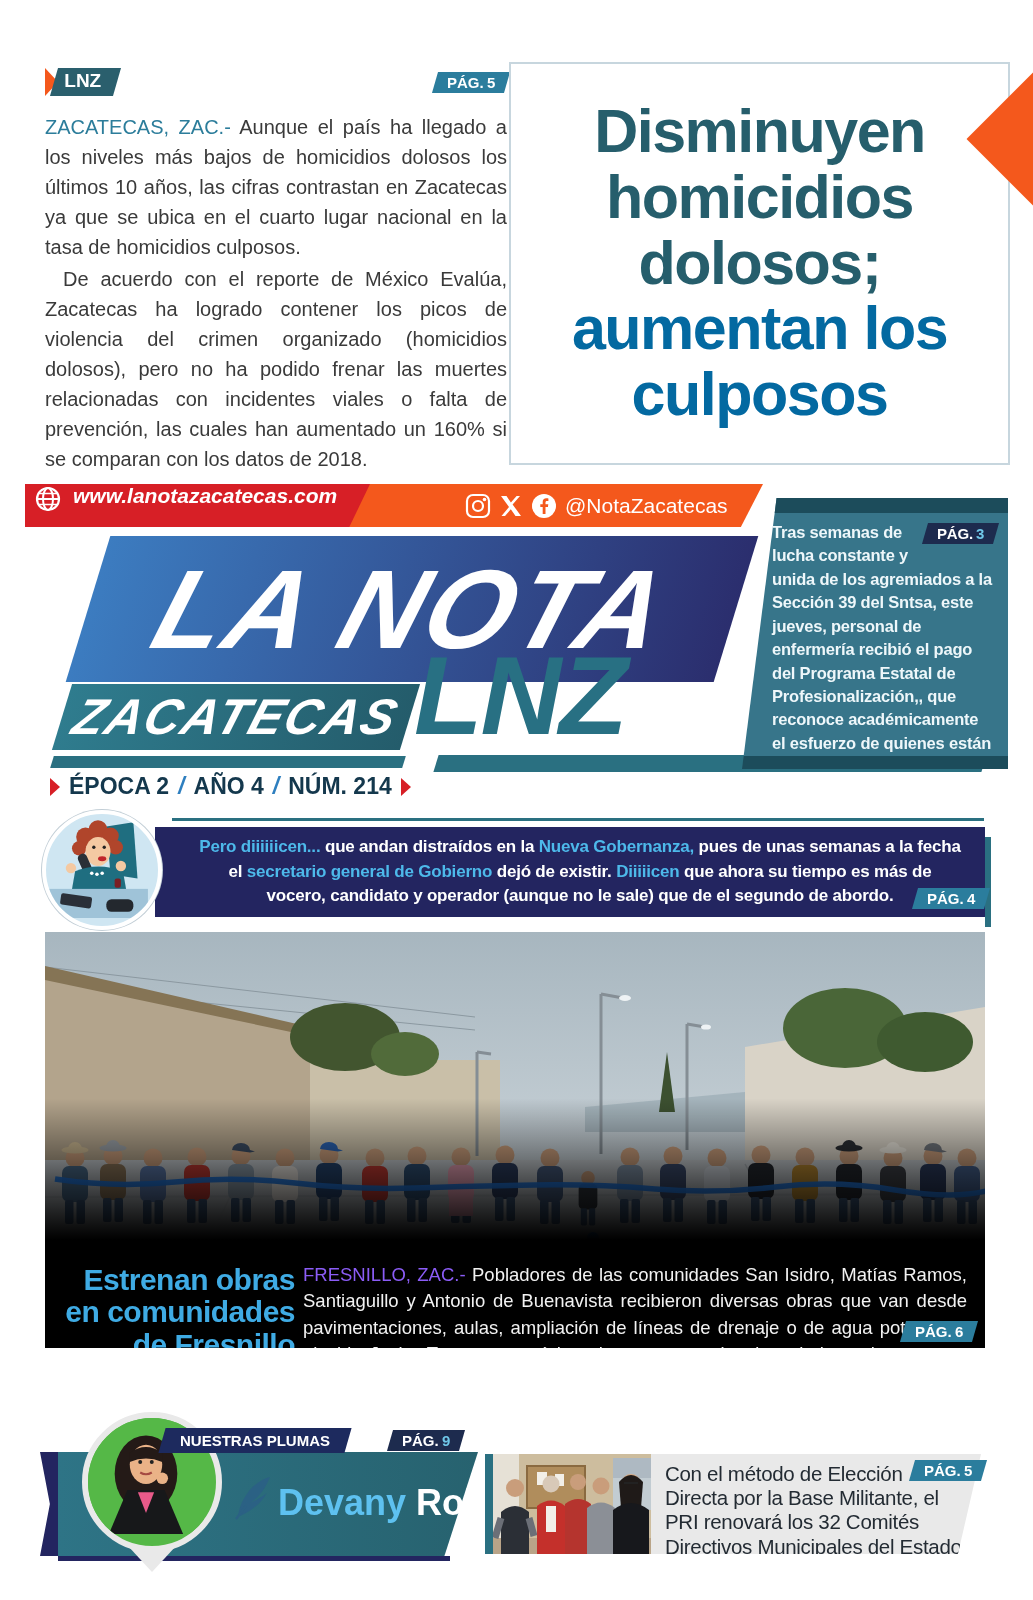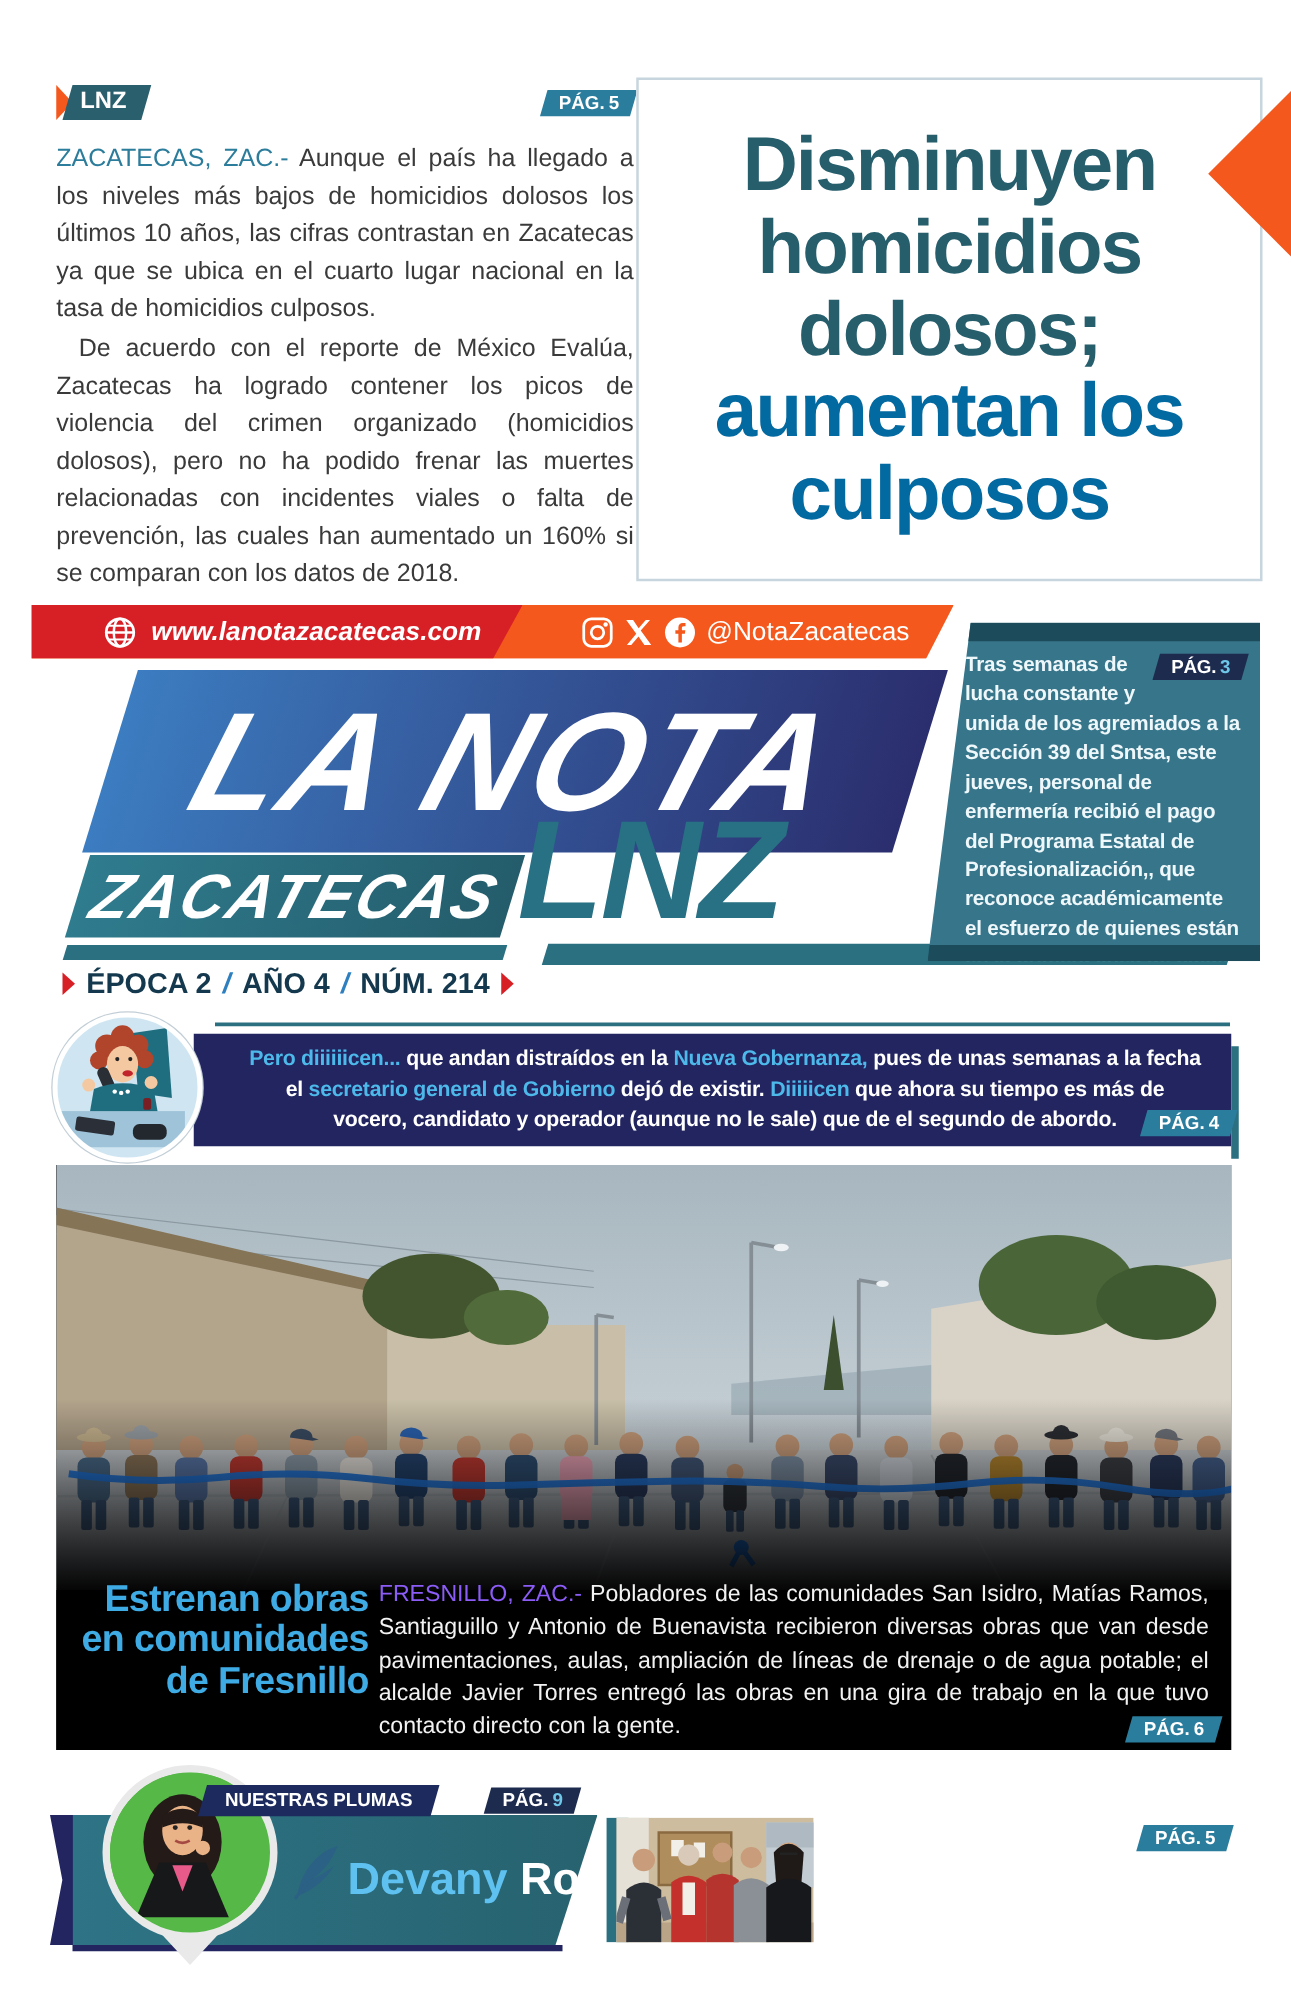--- a/index.html
+++ b/index.html
@@ -34,21 +34,21 @@
   .headline{font-weight:bold;font-size:61px;line-height:1.08;letter-spacing:-1.5px;}
   .hl-teal{color:#265e6c;}
   .hl-navy{color:#0369a1;}
   .orange-diamond{position:absolute;left:986px;top:92px;width:94px;height:94px;background:#f4581c;
                   transform:rotate(45deg);}
 
   
   .social-bar{position:absolute;left:25px;top:484px;width:738px;height:43px;background:#f4581c;
               clip-path:polygon(0 0,100% 0,97% 100%,0 100%);display:flex;align-items:center;}
   .social-red{position:absolute;left:0;top:0;bottom:0;width:345px;background:#d71f26;
-              clip-path:polygon(0 0,100% 0,94% 100%,0 100%);display:flex;align-items:center;padding-left:48px;}
+              clip-path:polygon(0 0,100% 0,94% 100%,0 100%);display:flex;}
   .web-url{color:#fff;font-weight:bold;font-style:italic;font-size:21px;margin-left:10px;}
   .social-icons{position:absolute;left:440px;display:flex;align-items:center;gap:8px;}
   .handle{color:#fff;font-size:21px;}
 
   
   .lanota{position:absolute;left:88px;top:536px;width:648px;height:146px;
           background:linear-gradient(90deg,#3c7cc0,#2b2e6e);transform:skewX(-17deg);
           display:flex;align-items:center;justify-content:center;}
   .lanota span{display:inline-block;color:#fff;font-weight:bold;font-style:italic;
                font-size:112px;letter-spacing:3px;white-space:nowrap;}
@@ -83,21 +83,21 @@
               display:flex;align-items:center;}
   .gossip-accent{position:absolute;right:-6px;top:10px;width:6px;height:90px;background:#2a7081;}
   .gossip-text{padding:4px 24px 4px 44px;color:#fff;font-weight:bold;font-size:17px;
                line-height:1.45;text-align:center;letter-spacing:-0.2px;}
   .gossip-hl{color:#4db9ea;}
   .gossip-pag{position:absolute;left:915px;top:888px;}
   .cartoon{position:absolute;left:42px;top:810px;width:112px;height:112px;border-radius:50%;
            background:#cfe6f2;border:4px solid #fff;box-shadow:0 0 0 1px #c2ced6;overflow:hidden;}
 
   
-  .photo{position:absolute;left:45px;top:932px;width:940px;height:468px;background:#000;overflow:hidden;}
+  .photo{position:absolute;left:45px;top:932px;width:940px;height:416px;background:#000;overflow:hidden;}
   .photo svg.scene{position:absolute;left:0;top:0;}
   .photo-fade{position:absolute;left:0;top:0;width:100%;height:100%;
               background:linear-gradient(180deg,rgba(0,0,0,0) 40%,rgba(0,0,0,.55) 58%,#000 74%);}
   .cap-title{position:absolute;left:12px;top:332px;width:238px;text-align:right;
              color:#3fabe4;font-weight:bold;font-size:30px;line-height:1.08;letter-spacing:-0.5px;}
   .cap-body{position:absolute;left:258px;top:330px;right:18px;color:#f2f2f2;
             font-size:18.5px;line-height:1.42;text-align:justify;}
   .cap-lead{color:#8b5cf6;}
   .cap-pag{position:absolute;right:10px;bottom:6px;}
 
@@ -406,18 +406,21 @@
         <circle cx="85" cy="28" r="8" fill="#c99d7b"></circle>
           <path d="M72,100 V50 q13,-10 26,0 V100 Z" fill="#b5342e"></path>
         <circle cx="108" cy="32" r="8.5" fill="#c99d7b"></circle>
           <path d="M94,100 V54 q14,-11 28,0 V100 Z" fill="#8b8f96"></path>
         <circle cx="138" cy="30" r="10" fill="#d8a87e"></circle>
         <path d="M126,28 q12,-14 24,0 l-2,26 q-10,6 -20,0 Z" fill="#1f1a18"></path>
         <path d="M120,100 V56 q18,-14 36,0 V100 Z" fill="#17181c"></path>
         <line x1="131" y1="29" x2="145" y2="29" stroke="#222" stroke-width="2"></line>
       </svg>
     </div>
+    <div class="pri-box">
+      <div class="pri-text">Con el método de Elección Directa por la Base Militante, el PRI renovará los 32 Comités Directivos Municipales del Estado</div>
+    </div>
     <span class="pag teal pri-pag">
       <span>PÁG.</span><span class="num">5</span>
     </span>
   </div>
 
 </div>
 
 </body></html>

